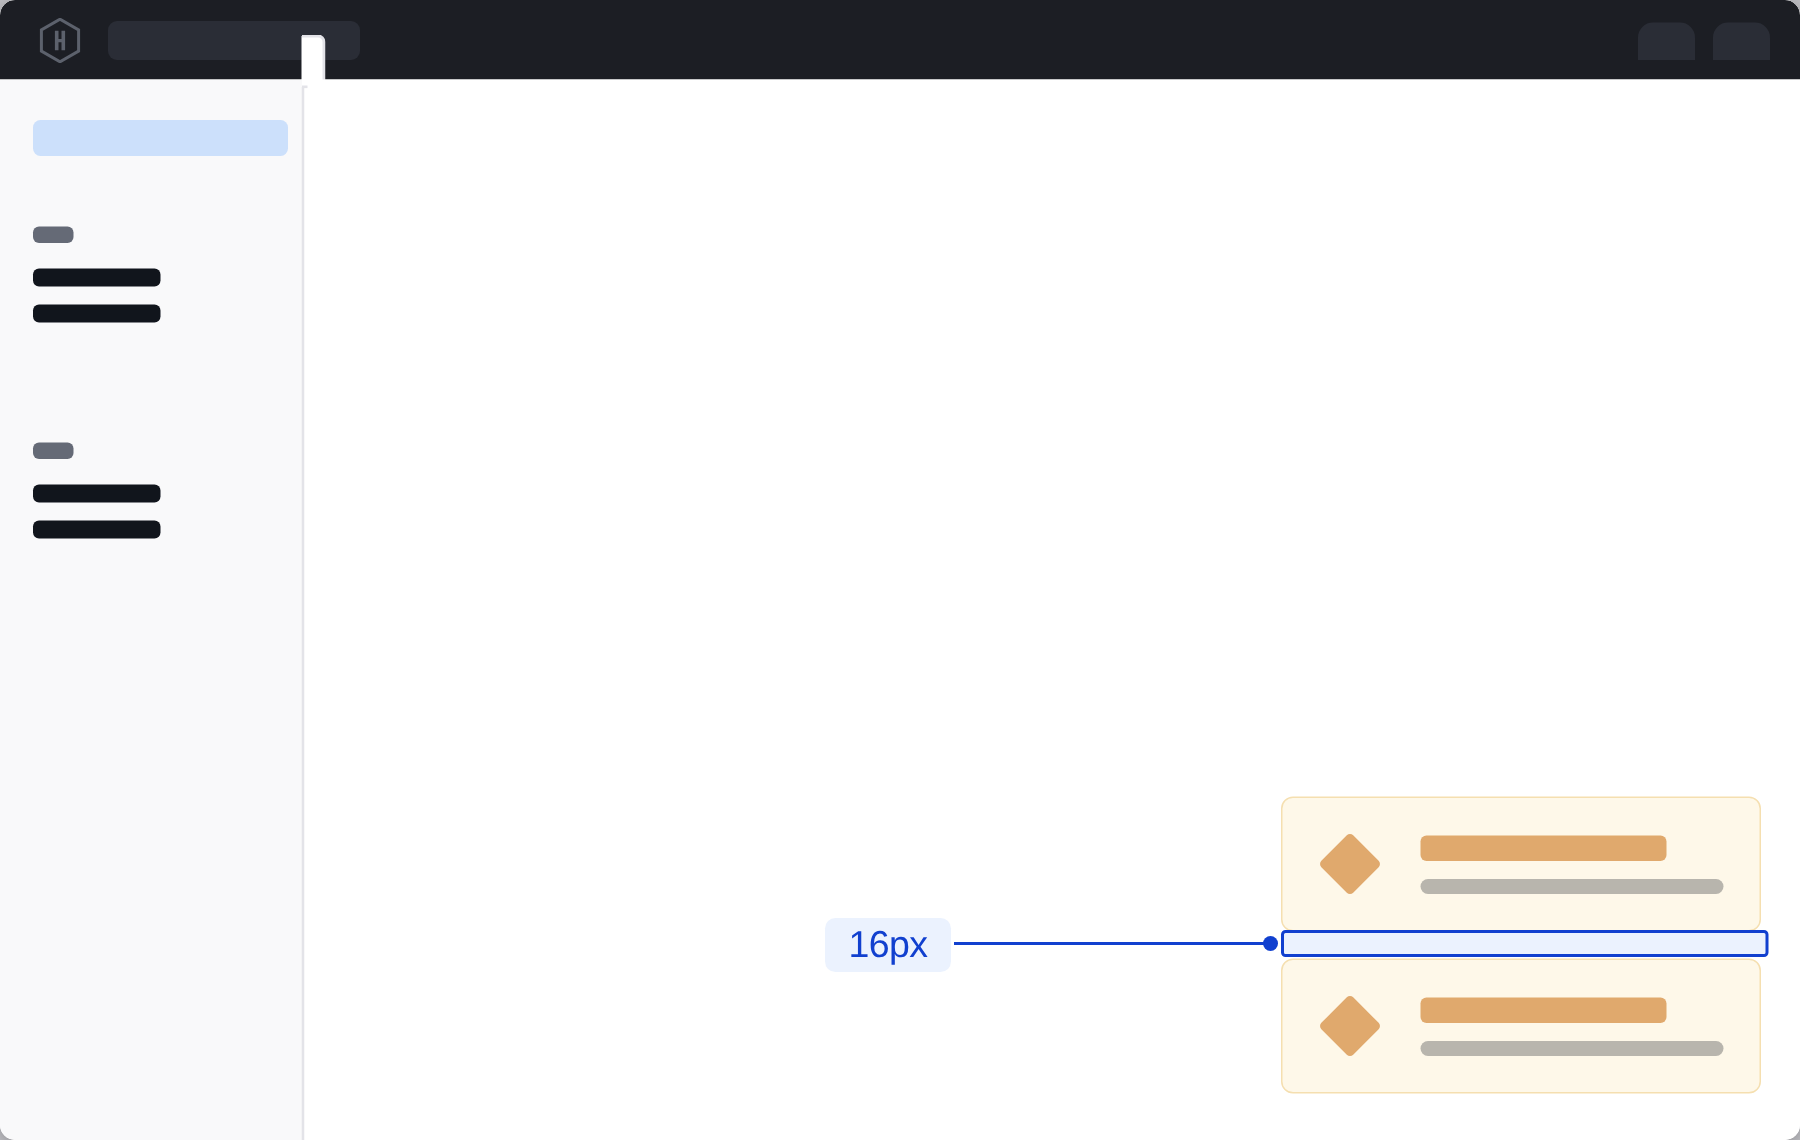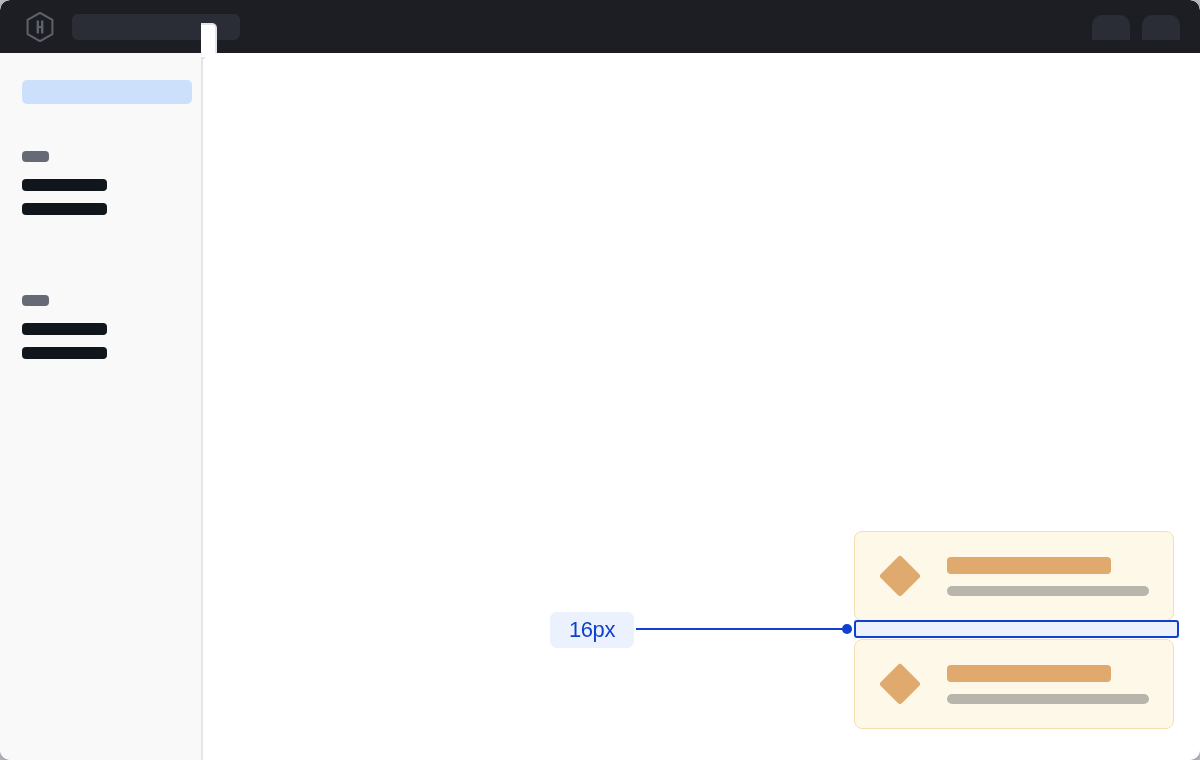--- a/index.html
+++ b/index.html
@@ -220,21 +220,21 @@
     top: 559px;            
     left: 345px;           
     width: 84px;
     height: 36px;
     background: #EBF2FE;
     border-radius: 7px;
     display: flex;
     align-items: center;
     justify-content: center;
     color: #1140CF;
-    font-size: 22px;
+    font-size: 25px;
     font-family: "Liberation Sans", sans-serif;
     letter-spacing: -0.4px;
   }
 </style>
 </head>
 <body>
 
 <div id="app-window">
 
   <div id="top-bar">

